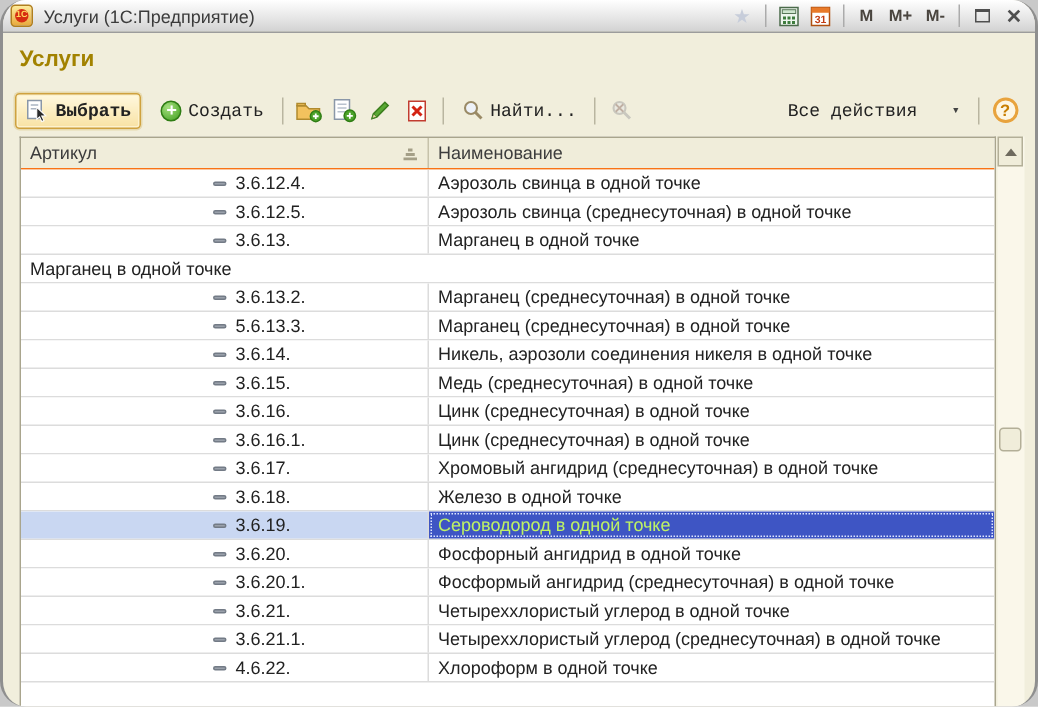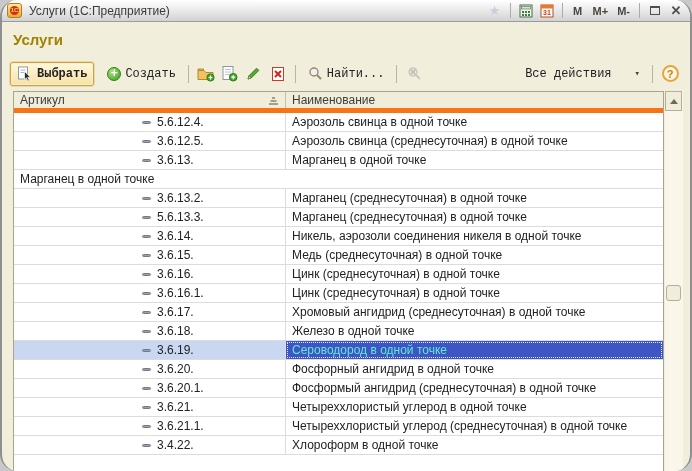--- a/index.html
+++ b/index.html
@@ -54,35 +54,35 @@
   .disabled{opacity:.45;filter:grayscale(.6);}
   .all-actions{gap:23px;color:#222;}
   .dd-arrow{font-size:9px;color:#444;}
   .help-circle{width:17px;height:17px;border-radius:50%;border:2px solid #e8a33d;
     color:#c87e00;font-weight:bold;font-size:11px;display:flex;align-items:center;justify-content:center;
     background:#fdf6e3;}
   
   .tablewrap{position:absolute;left:11px;top:91px;width:651px;bottom:0;
     border:1px solid #a9a58d;border-bottom:none;background:#fff;overflow:hidden;
     display:flex;flex-direction:column;}
-  .thead{display:flex;height:21px;flex:0 0 auto;background:#F0EDDA;border-bottom:5px solid #f97316;justify-content:flex-end;}
+  .thead{display:flex;height:21px;flex:0 0 auto;background:#F0EDDA;border-bottom:1px solid #f97316;justify-content:flex-end;}
   .th{display:flex;align-items:center;padding-left:6px;color:#3d3d3d;}
   .th-article{width:272px;border-right:1px solid #c6c2aa;}
   .th-name{flex:1;}
   .sortic{margin-left:auto;margin-right:6px;display:block;}
   .tbody{flex:1;overflow:hidden;}
   .row{display:flex;height:19px;border-bottom:1px solid #dcdcdc;background:#fff;cursor:default;}
   .cell-article{width:272px;border-right:1px solid #dcdcdc;display:flex;align-items:center;
     padding-left:128px;}
   .dash{width:9px;height:3px;background:#9aa1ab;border:1px solid #737b86;border-radius:2px;
     margin-right:6px;flex:0 0 auto;}
   .cell-name{flex:1;display:flex;align-items:center;padding-left:6px;overflow:hidden;}
   .cell-name span{white-space:pre;}
   .row.selected .cell-article{background:#C9D7F2;}
-  .row.selected .cell-name{background:#3E55C4;color:#5eead4;outline:1px dotted #dfe7ff;outline-offset:-2px;}
+  .row.selected .cell-name{background:#3E55C4;color:#bef264;outline:1px dotted #dfe7ff;outline-offset:-2px;}
   
   .vscroll{position:absolute;left:663px;top:91px;width:18px;bottom:0;background:#FAF7EA;}
   .vs-up{position:absolute;left:0;top:0;width:17px;height:20px;background:#F0EDDA;
     border:1px solid #b3af98;display:flex;align-items:center;justify-content:center;}
   .tri-up{width:0;height:0;border-left:4px solid transparent;border-right:4px solid transparent;
     border-bottom:5px solid #6e6a5e;}
   .vs-thumb{position:absolute;left:1px;top:194px;width:15px;height:16px;background:#F0EDDA;
     border:1px solid #b3af98;border-radius:3px;}
 </style>
 </head>
@@ -231,21 +231,21 @@
         </svg>
       </div>
       <div class="th th-name">
         <span>Наименование</span>
       </div>
     </div>
     <div class="tbody">
         <div class="row">
     <div class="cell-article">
       <span class="dash"></span>
-      <span>5.6.12.4.</span>
+      <span>3.6.12.4.</span>
     </div>
     <div class="cell-name">
       <span>Аэрозоль свинца в одной точке</span>
     </div>
   </div>
         <div class="row">
     <div class="cell-article">
       <span class="dash"></span>
       <span>3.6.12.5.</span>
     </div>
@@ -380,21 +380,21 @@
       <span class="dash"></span>
       <span>3.6.21.1.</span>
     </div>
     <div class="cell-name">
       <span>Четыреххлористый углерод (среднесуточная) в одной точке</span>
     </div>
   </div>
         <div class="row">
     <div class="cell-article">
       <span class="dash"></span>
-      <span>3.4.22.</span>
+      <span>4.6.22.</span>
     </div>
     <div class="cell-name">
       <span>Хлороформ в одной точке</span>
     </div>
   </div>
       </div>
   </div>
 
   <div class="vscroll">
     <div class="vs-up">

